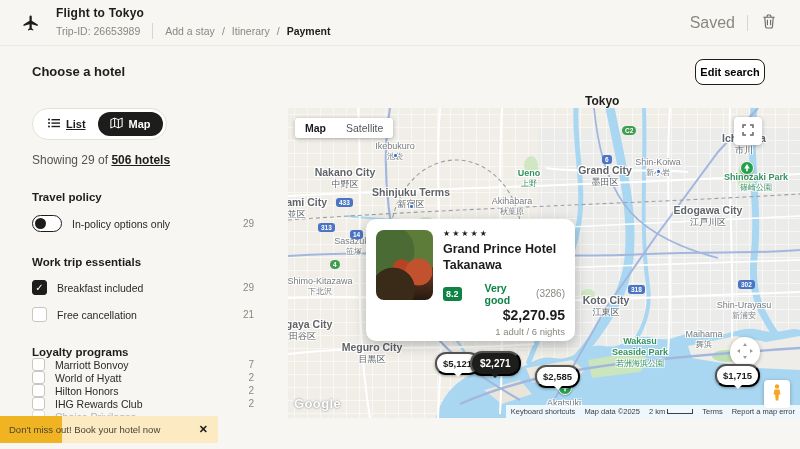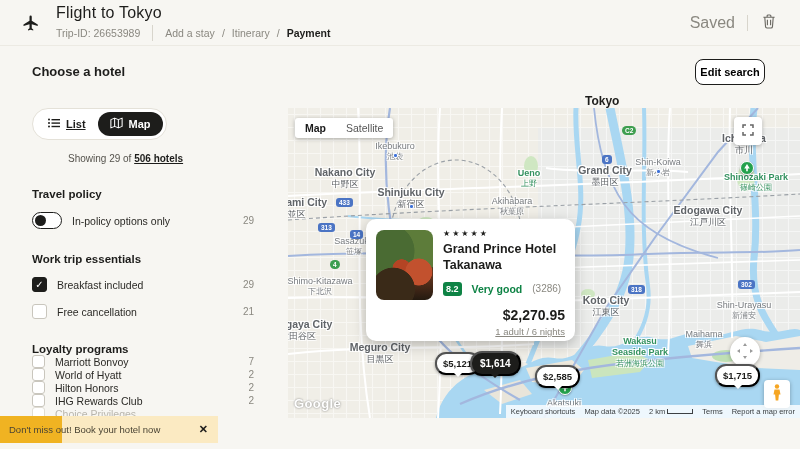--- a/index.html
+++ b/index.html
@@ -5,21 +5,21 @@
   * { margin:0; padding:0; box-sizing:border-box; }
   html,body { background:#e9e8e4; }
   .stage { position:relative; width:800px; height:449px; background:#f7f6f2;
            font-family:"Liberation Sans", sans-serif; overflow:hidden; color:#1d1d1b; }
 
   
   .topbar { position:absolute; left:0; top:0; width:800px; height:46px;
             display:flex; align-items:center; padding:0 22px 0 20px;
             border-bottom:1px solid #eceae3; }
   .plane { width:22px; height:22px; margin-right:14px; display:flex; align-items:center; justify-content:center; }
-  .trip-title { font-size:16px; font-weight:400; letter-spacing:.2px; }
+  .trip-title { font-size:12px; font-weight:700; letter-spacing:.2px; }
   .trip-meta { display:flex; align-items:center; margin-top:3px; font-size:10.5px; color:#8a8880; }
   .vdiv { width:1px; height:16px; background:#d8d5cc; margin:0 12px; }
   .crumb { color:#8a8880; cursor:pointer; }
   .crumb.active { color:#1d1d1b; font-weight:700; }
   .crumb-sep { margin:0 7px; color:#8a8880; }
   .topbar-right { margin-left:auto; display:flex; align-items:center; }
   .saved { font-size:16px; color:#8a8880; }
   .trash-btn { background:none; border:none; cursor:pointer; display:flex; padding:2px; }
 
   
@@ -32,21 +32,21 @@
                  font-family:inherit; font-size:11px; font-weight:700; cursor:pointer; }
 
   
   .sidebar { position:absolute; left:32px; top:108px; width:222px; }
   .view-toggle { display:inline-flex; align-items:center; background:#fff;
                  border:1px solid #e4e1d8; border-radius:18px; padding:3px; }
   .seg { display:flex; align-items:center; gap:6px; padding:5px 12px; border-radius:14px;
          font-size:11px; cursor:pointer; }
   .seg-list .seg-label { text-decoration:underline; font-weight:600; }
   .seg-map { background:#1d1d1b; color:#fff; font-weight:700; }
-  .results { margin-top:13px; font-size:10px; color:#55534d;margin-left:36px; }
+  .results { margin-top:13px; font-size:12px; color:#55534d; }
   .results a { color:#1d1d1b; font-weight:600; text-decoration:underline; cursor:pointer; }
   .sec-title { margin-top:24px; font-size:11.5px; font-weight:700; }
   .filter-row { display:flex; align-items:center; margin-top:12px; }
   .filter-row .lbl { flex:1; font-size:10.5px; color:#2b2a26; margin-left:10px; }
   .filter-row .cnt { font-size:10px; color:#8a8880; }
   .switch { width:30px; height:17px; border:1px solid #1d1d1b; border-radius:10px;
             background:#fff; position:relative; cursor:pointer; flex:none; }
   .switch .knob { position:absolute; left:2px; top:2px; width:11px; height:11px;
                   border-radius:50%; background:#1d1d1b; }
   .cb { width:15px; height:15px; border:1.5px solid #c9c6bd; border-radius:3px;
@@ -118,28 +118,28 @@
               radial-gradient(circle at 30% 85%, #3a2a18 0 30%, transparent 31%),
               radial-gradient(circle at 75% 60%, #c2512e 0 22%, transparent 23%),
               radial-gradient(circle at 45% 55%, #b44424 0 18%, transparent 19%),
               radial-gradient(circle at 20% 30%, #4a6b33 0 40%, transparent 41%),
               radial-gradient(circle at 80% 20%, #5d7c3a 0 35%, transparent 36%),
               linear-gradient(180deg,#2c3a22 0 45%, #6b3820 60%, #241a10 100%);
   }
   .hc-right { margin-left:67px; }
   .hc-stars { font-size:8px; letter-spacing:2px; color:#1d1d1b; }
   .hc-name { font-size:12.5px; font-weight:700; line-height:1.3; margin-top:3px; }
-  .hc-rating { display:flex; align-items:center; gap:10px; margin-top:8px; }
+  .hc-rating { display:flex; align-items:center; gap:23px; margin-top:8px; }
   .hc-badge { background:#0e8345; color:#fff; font-size:9px; font-weight:700;
               padding:2px 3px; border-radius:3px; }
   .hc-verygood { font-size:10.5px; font-weight:600; color:#0e8345; }
   .hc-reviews { font-size:10px; color:#8a8880; }
   .hc-price { position:absolute; right:10px; top:88px; text-align:right; }
   .hc-amount { font-size:14px; font-weight:700; }
-  .hc-detail { font-size:9.5px; color:#8a8880; margin-top:3px;text-decoration:underline; }
+  .hc-detail { font-size:9.5px; color:#8a8880; margin-top:3px; }
 
   
   .glogo { position:absolute; left:6px; top:288px; font-size:13px; font-weight:600;
            color:#fff; letter-spacing:.4px; text-shadow:0 0 2px rgba(60,60,60,.7); }
   .attrib { position:absolute; right:0; bottom:0; height:13px; display:flex; align-items:center;
             gap:9px; background:rgba(255,255,255,.8); padding:0 5px; font-size:7.5px; color:#3c4043; }
   .attrib span { white-space:nowrap; }
   .scalebar { display:inline-block; width:26px; height:5px;
               border-left:1px solid #3c4043; border-right:1px solid #3c4043;
               border-bottom:1px solid #3c4043; margin-left:2px; }
@@ -342,21 +342,21 @@
 
     <div class="maplabel lab-town" style="left:107px;top:33px">
         <div class="en">Ikebukuro</div>
         <div class="jp">池袋</div>
       </div>
     <div class="maplabel lab-city" style="left:57px;top:58px">
         <div class="en">Nakano City</div>
         <div class="jp">中野区</div>
       </div>
     <div class="maplabel lab-city" style="left:123px;top:78px">
-        <div class="en">Shinjuku City</div>
+        <div class="en">Shinjuku Terms</div>
         <div class="jp">新宿区</div>
       </div>
     <div class="maplabel lab-town" style="left:224px;top:88px">
         <div class="en">Akihabara</div>
         <div class="jp">秋葉原</div>
       </div>
     <div class="maplabel lab-park" style="left:241px;top:60px">
         <div class="en">Ueno</div>
         <div class="jp">上野</div>
       </div>
@@ -397,21 +397,21 @@
         <div class="jp">若洲海浜公園</div>
       </div>
     <div class="maplabel lab-town" style="left:276px;top:290px">
         <div class="en">Akatsuki</div>
         <div class="jp"></div>
       </div>
     <div class="maplabel lab-city" style="left:10px;top:210px">
         <div class="en">Setagaya City</div>
         <div class="jp">世田谷区</div>
       </div>
-    <div class="maplabel lab-city" style="left:92px;top:233px">
+    <div class="maplabel lab-city" style="left:84px;top:233px">
         <div class="en">Meguro City</div>
         <div class="jp">目黒区</div>
       </div>
     <div class="maplabel lab-town" style="left:32px;top:168px">
         <div class="en">Shimo-Kitazawa</div>
         <div class="jp">下北沢</div>
       </div>
     <div class="maplabel lab-town" style="left:66px;top:128px">
         <div class="en">Sasazuka</div>
         <div class="jp">笹塚</div>
@@ -462,21 +462,21 @@
     <button class="ctl-btn pegman">
       <span><svg width="10" height="18" viewBox="0 0 10 18">
             <g fill="#f6a623">
               <circle cx="5" cy="2.5" r="2.2"></circle>
               <path d="M2.5 5.5 h5 l1 5 h-1.6 l-.6 6 h-2.6 l-.6-6 H1.5 Z"></path>
             </g>
           </svg></span>
     </button>
 
     <button class="pricepill" style="left:147px;top:244px">$5,121</button>
-    <button class="pricepill sel" style="left:182px;top:243px">$1,614</button>
+    <button class="pricepill sel" style="left:182px;top:243px">$2,271</button>
     <button class="pricepill" style="left:247px;top:257px">$2,585</button>
     <button class="pricepill" style="left:427px;top:256px">$1,715</button>
 
     <div class="hotel-card">
       <div class="hc-img"></div>
       <div class="hc-right">
         <div class="hc-stars">★★★★★</div>
         <div class="hc-name">Grand Prince Hotel Takanawa</div>
         <div class="hc-rating">
           <span class="hc-badge">8.2</span>

